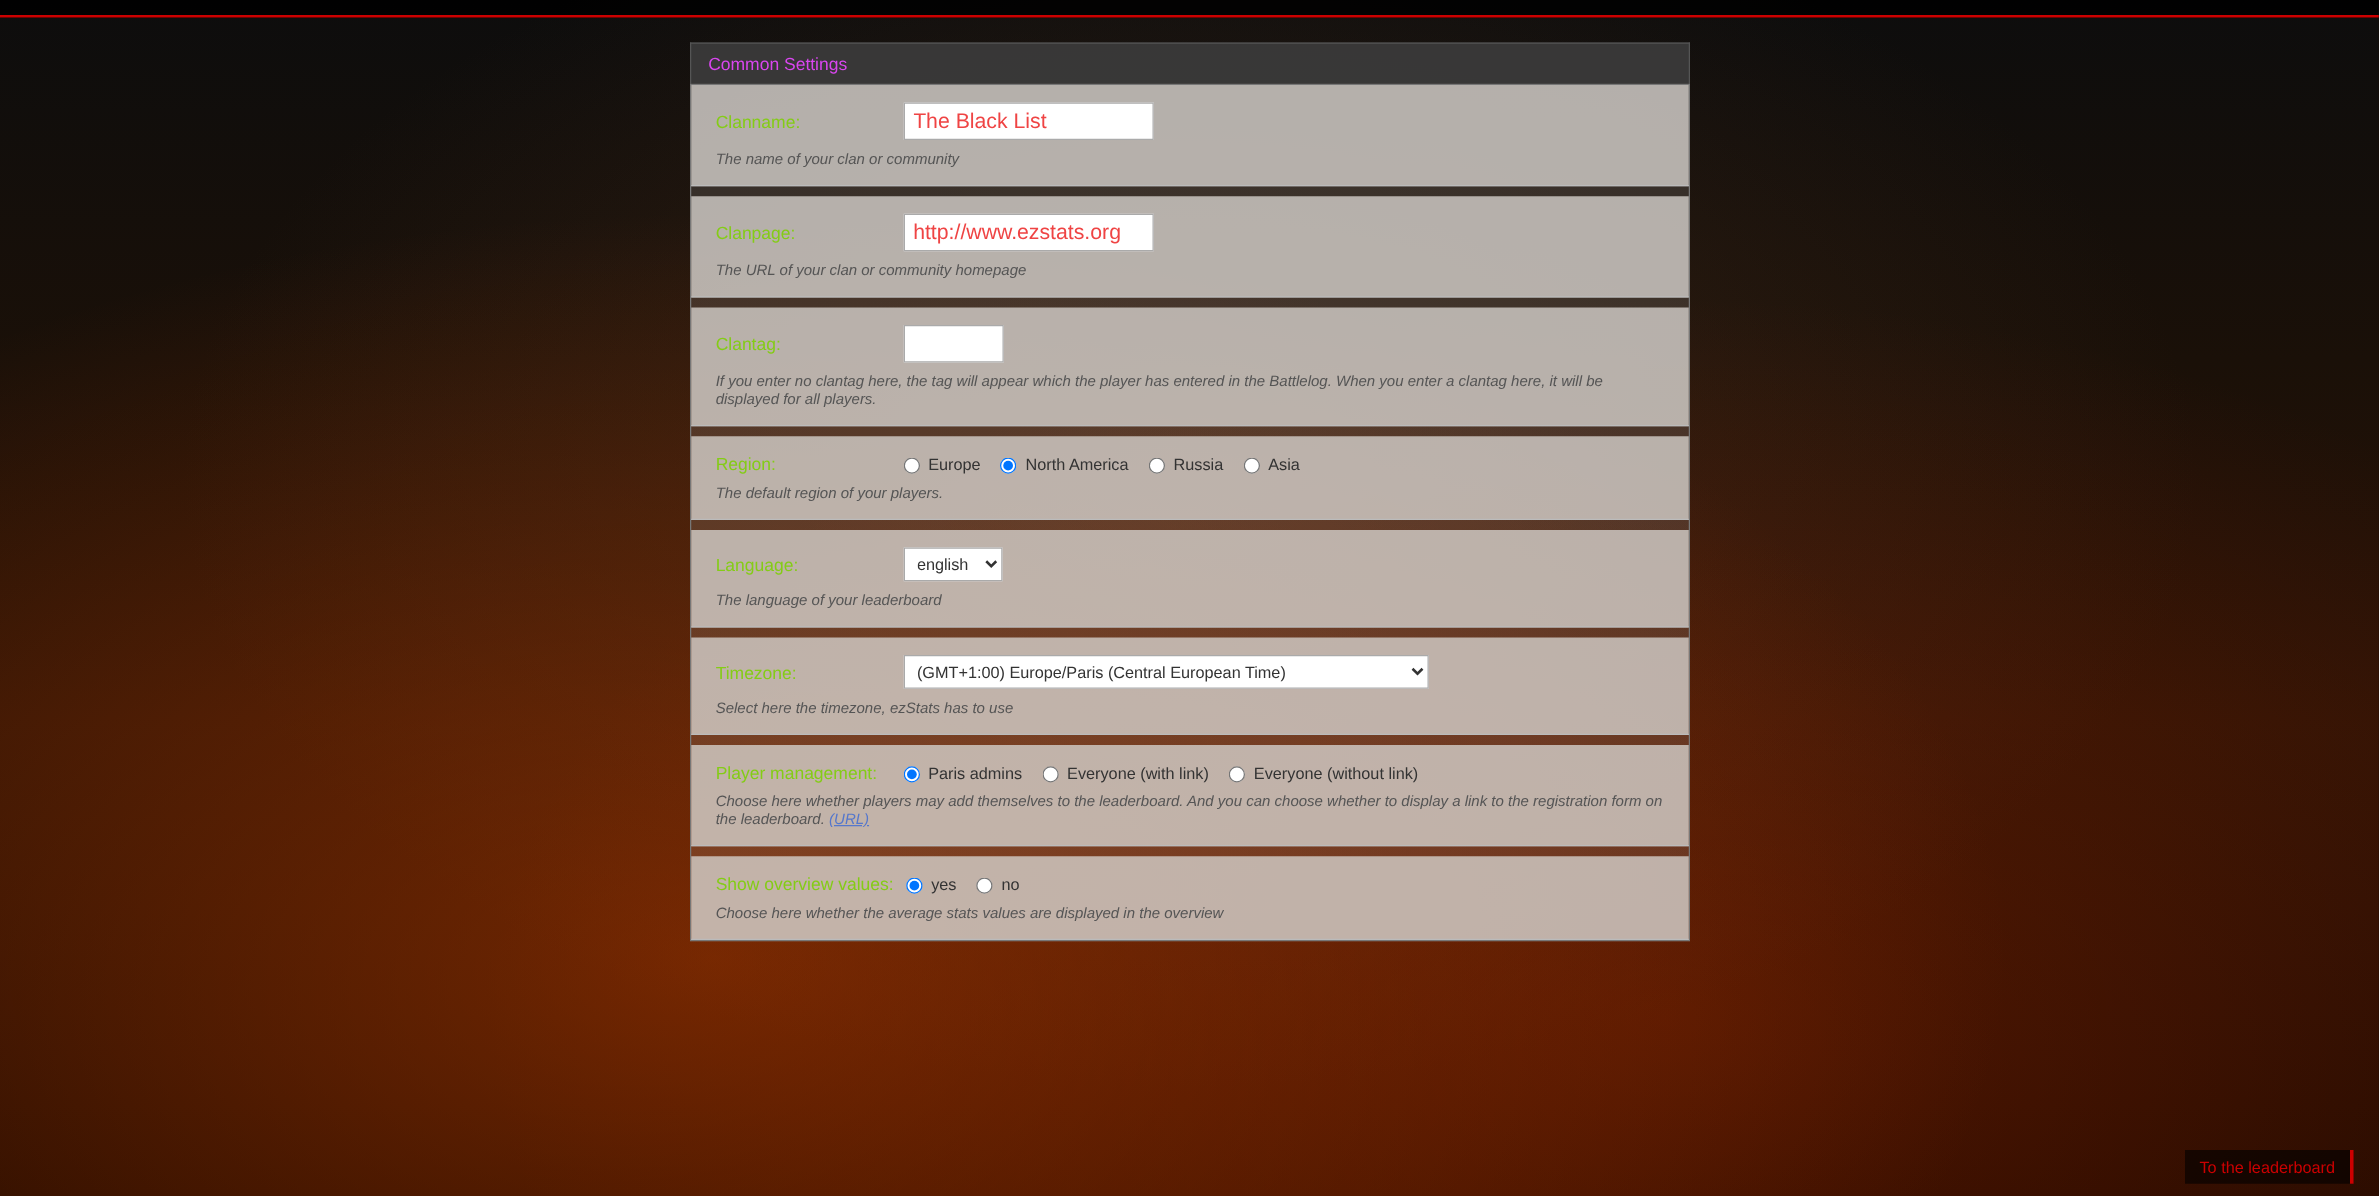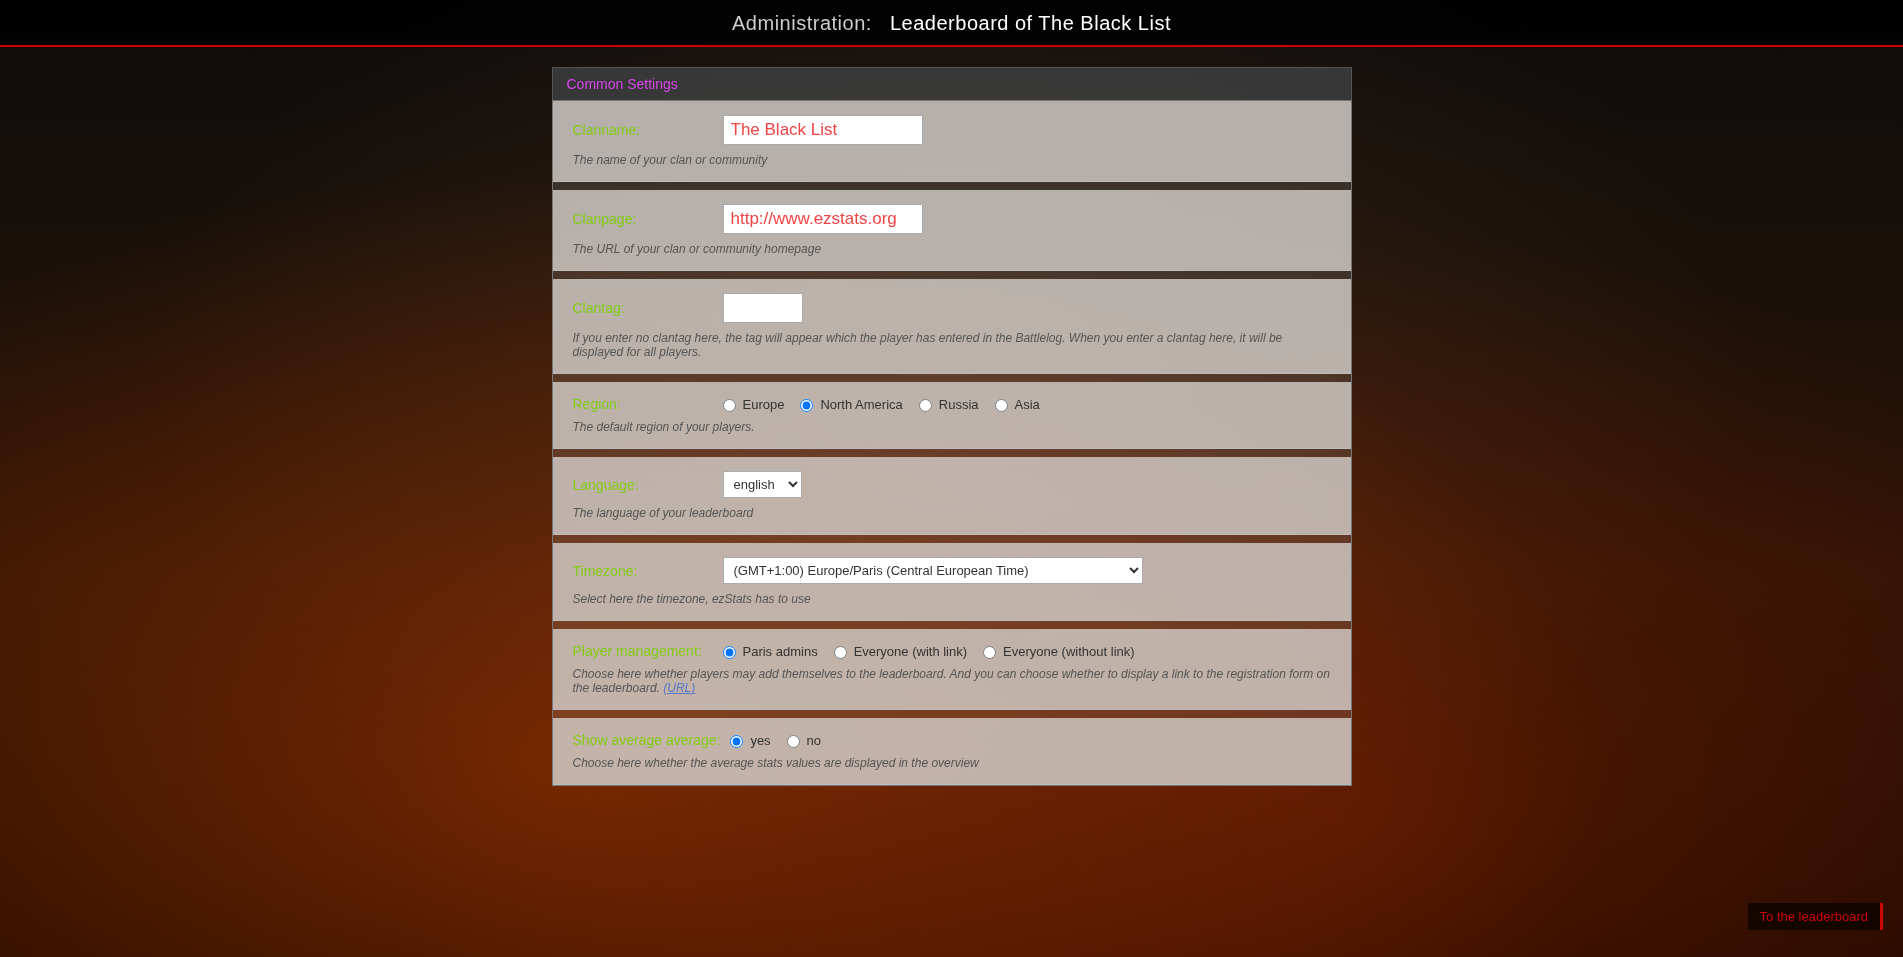--- a/index.html
+++ b/index.html
@@ -174,43 +174,38 @@
     .radio-option {
       display: flex;
       align-items: flex-end;
       gap: 4px;
       cursor: pointer;
     }
 
     
     .footer-link {
       position: fixed;
-      bottom: 27px;
+      bottom: 10px;
       right: 20px;
       color: #cc0000;
       font-size: 13px;
       text-decoration: none;
       background: rgba(0,0,0,0.6);
       padding: 6px 12px;
       border-right: 3px solid #cc0000;
     }
   </style>
 </head>
 <body>
 
 <div class="bg-layer"></div>
 
 <div class="content-wrap">
 
   <div class="header">
-    <div class="header-title">
-      <span class="admin-label">Administration:</span>
-      &nbsp;
-      <span class="page-title">Leaderboard of The Black List</span>
-    </div>
   </div>
 
   <div class="main-content">
 
     <div class="section-title">Common Settings</div>
 
     <div class="settings-container">
 
       <div class="setting-row">
         <div class="setting-field-row">
@@ -305,21 +300,21 @@
           </div>
         </div>
         <div class="setting-desc">
           <span>Choose here whether players may add themselves to the leaderboard. And you can choose whether to display a link to the registration form on the leaderboard.</span>
           <a href="#">(URL)</a>
         </div>
       </div>
 
       <div class="setting-row">
         <div class="setting-field-row">
-          <span class="setting-label">Show average average:</span>
+          <span class="setting-label">Show overview values:</span>
           <div class="radio-group">
             <label class="radio-option">
               <input type="radio" name="show_avg" checked="" style="">
               <span>yes</span>
             </label>
             <label class="radio-option">
               <input type="radio" name="show_avg" style="">
               <span>no</span>
             </label>
           </div>

